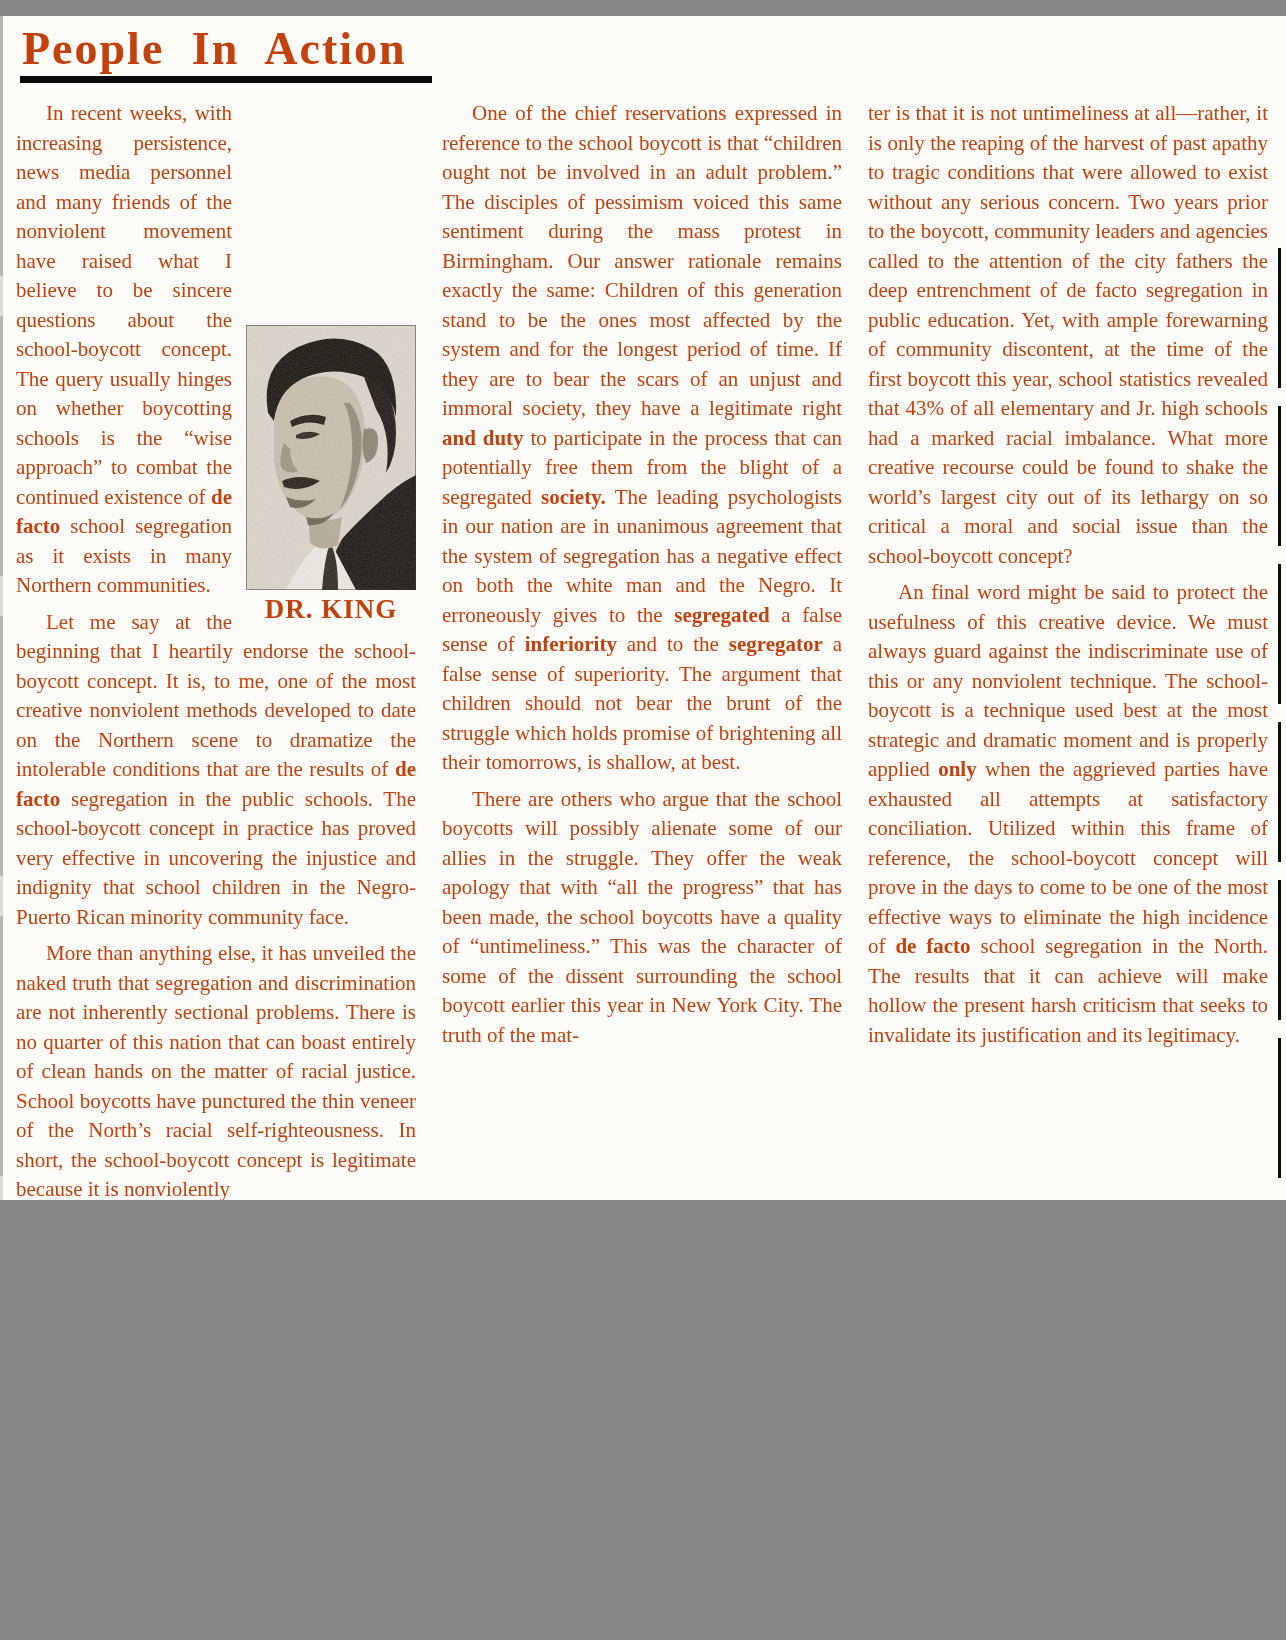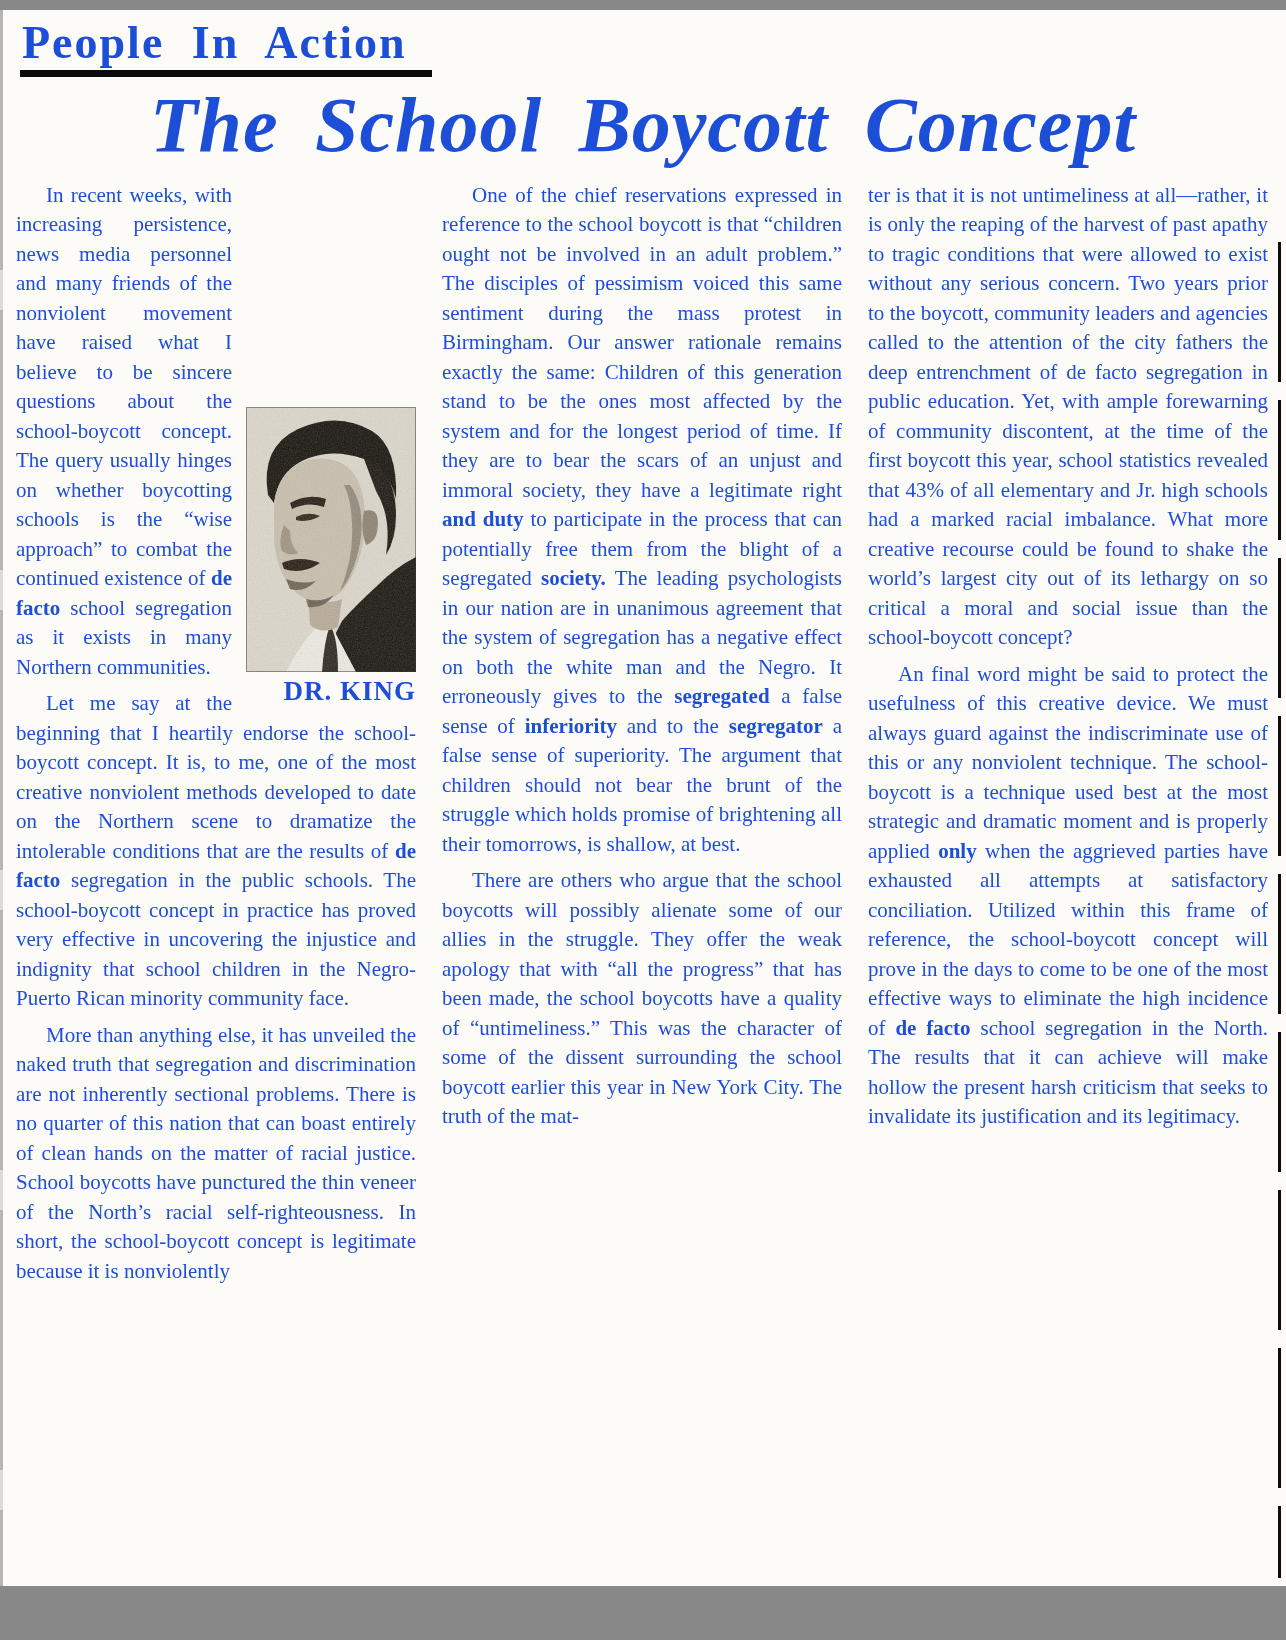--- a/index.html
+++ b/index.html
@@ -1,21 +1,21 @@
 <!DOCTYPE html>
 <html><head>
 <meta charset="utf-8">
 <style>
   html,body { margin:0; padding:0; background:#888; }
   .page {
     position:relative;
-    width:1286px; height:1576px;
-    margin:10px auto;
+    width:1286px; height:1184px;
+    margin:16px auto;
     background:#fcfbf7;
-    color:#1d4ed8;
+    color:#c2410c;
     font-family:"Liberation Serif","DejaVu Serif",serif;
     overflow:hidden;
   }
   .left-edge {
     position:absolute; left:0; top:0; bottom:0; width:3px;
     background:repeating-linear-gradient(#8f8f8b 0 260px, #c9c9c5 260px 300px);
     opacity:.65;
   }
   .right-rule {
     position:absolute; right:5px; top:232px; bottom:8px; width:3px;
@@ -61,37 +61,36 @@
   .col p.para { margin:0 0 7px; text-indent:30px; }
   .col p.no-indent { text-indent:0; }
   figure.king {
     float:right;
     width:170px;
     margin:226px 0 6px 14px;
     padding:0;
   }
   figure.king svg { display:block; width:170px; height:265px; }
   figure.king figcaption {
-    text-align:right;
+    text-align:center;
     font-weight:bold;
     font-size:27px; letter-spacing:1px;
     margin-top:5px;
   }
 </style>
 </head>
 <body>
 
 <div class="page">
   <div class="left-edge"></div>
   <div class="right-rule"></div>
 
   <div class="kicker">People In Action</div>
   <div class="kicker-underline"></div>
 
-  <h1 class="title" style="margin:8px 0 0;">The School Boycott Concept</h1>
 
   <div class="columns">
     <div class="col">
       <figure class="king">
         <svg viewBox="0 0 170 265" role="img">
           <defs>
             <filter id="grain" x="0%" y="0%" width="100%" height="100%">
               <feTurbulence type="fractalNoise" baseFrequency="0.85" numOctaves="2" stitchTiles="stitch"></feTurbulence>
               <feColorMatrix type="saturate" values="0"></feColorMatrix>
             </filter>

